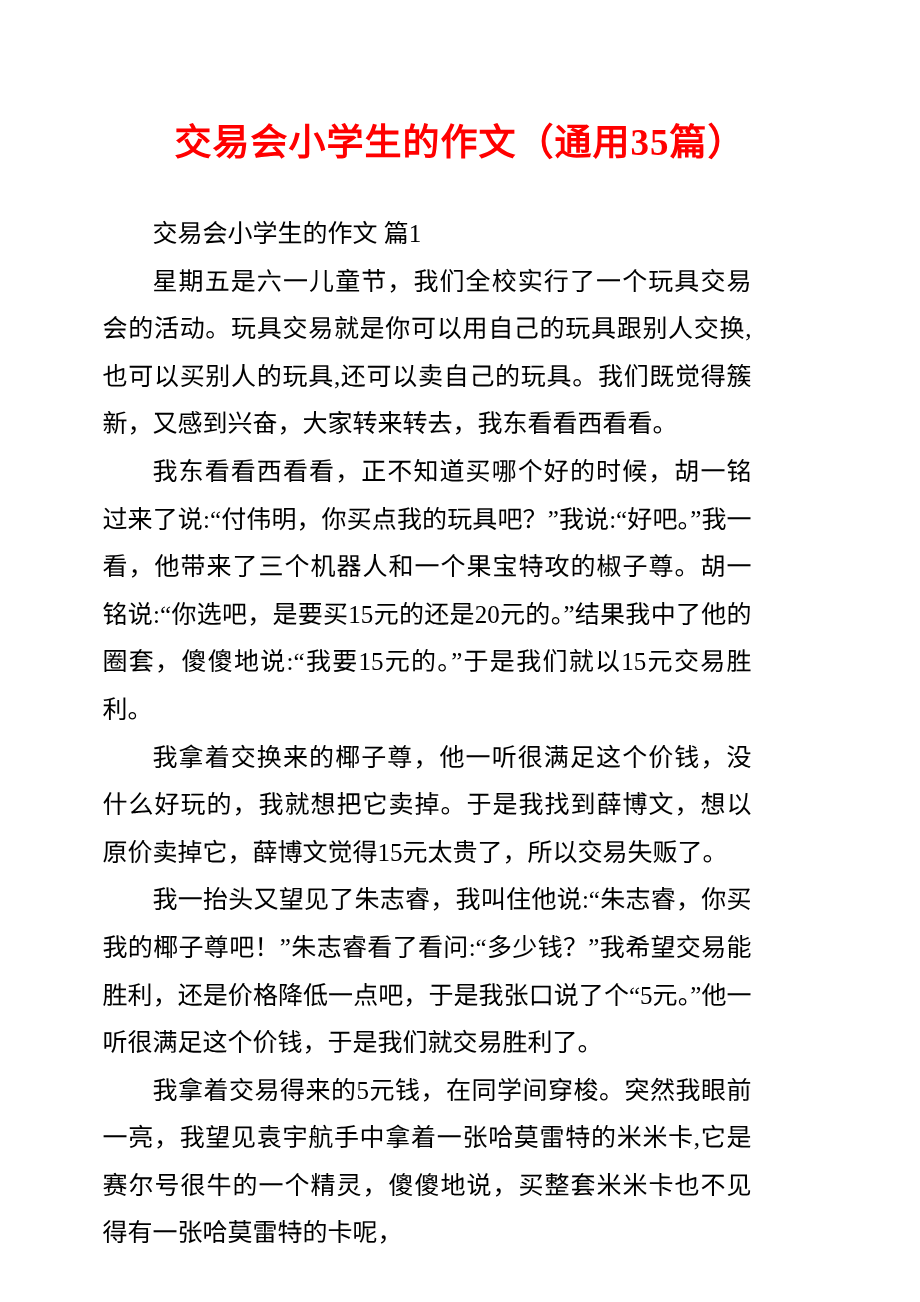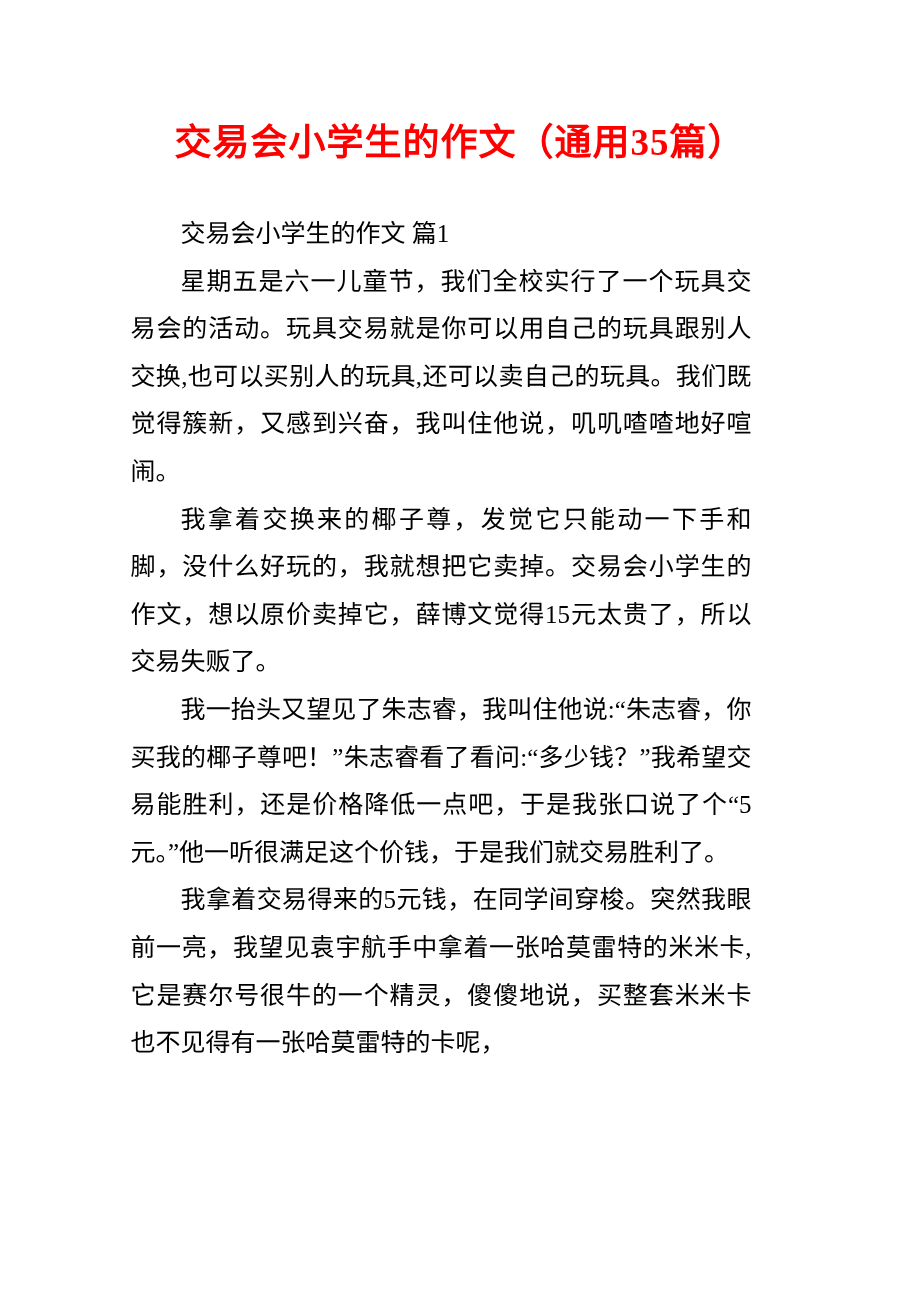--- a/index.html
+++ b/index.html
@@ -20,21 +20,21 @@
   .doc-title {
     padding-top: 118px;
     margin: 0;
     text-align: center;
     font-size: 37px;
     line-height: 50px;
     font-weight: bold;
     letter-spacing: 1px;
   }
   .content {
-    margin: 42px 126px 0 88px;
+    margin: 42px 126px 0 60px;
     font-size: 25px;
     line-height: 47.6px;
     text-align: justify;
   }
   .content p {
     margin: 0;
     padding: 0;
     text-indent: 2em;
   }
   .page-footer {
@@ -52,20 +52,21 @@
 </style>
 </head>
 <body>
 
 <div class="page">
 
   <h1 class="doc-title" style="color: rgb(255, 0, 0);">交易会小学生的作文（通用35篇）</h1>
 
   <div class="content">
     <p>交易会小学生的作文 篇1</p>
-    <p>星期五是六一儿童节，我们全校实行了一个玩具交易会的活动。玩具交易就是你可以用自己的玩具跟别人交换,也可以买别人的玩具,还可以卖自己的玩具。我们既觉得簇新，又感到兴奋，我叫住他说，叽叽喳喳地好喧闹。</p>
-    <p>我拿着交换来的椰子尊，发觉它只能动一下手和脚，没什么好玩的，我就想把它卖掉。交易会小学生的作文，想以原价卖掉它，薛博文觉得15元太贵了，所以交易失贩了。</p>
+    <p>星期五是六一儿童节，我们全校实行了一个玩具交易会的活动。玩具交易就是你可以用自己的玩具跟别人交换,也可以买别人的玩具,还可以卖自己的玩具。我们既觉得簇新，又感到兴奋，大家转来转去，我东看看西看看。</p>
+    <p>我东看看西看看，正不知道买哪个好的时候，胡一铭过来了说:“付伟明，你买点我的玩具吧？”我说:“好吧。”我一看，他带来了三个机器人和一个果宝特攻的椒子尊。胡一铭说:“你选吧，是要买15元的还是20元的。”结果我中了他的圈套，傻傻地说:“我要15元的。”于是我们就以15元交易胜利。</p>
+    <p>我拿着交换来的椰子尊，他一听很满足这个价钱，没什么好玩的，我就想把它卖掉。于是我找到薛博文，想以原价卖掉它，薛博文觉得15元太贵了，所以交易失贩了。</p>
     <p>我一抬头又望见了朱志睿，我叫住他说:“朱志睿，你买我的椰子尊吧！”朱志睿看了看问:“多少钱？”我希望交易能胜利，还是价格降低一点吧，于是我张口说了个“5元。”他一听很满足这个价钱，于是我们就交易胜利了。</p>
     <p>我拿着交易得来的5元钱，在同学间穿梭。突然我眼前一亮，我望见袁宇航手中拿着一张哈莫雷特的米米卡,它是赛尔号很牛的一个精灵，傻傻地说，买整套米米卡也不见得有一张哈莫雷特的卡呢，</p>
   </div>
 
 
 </div>
 
 </body></html>

